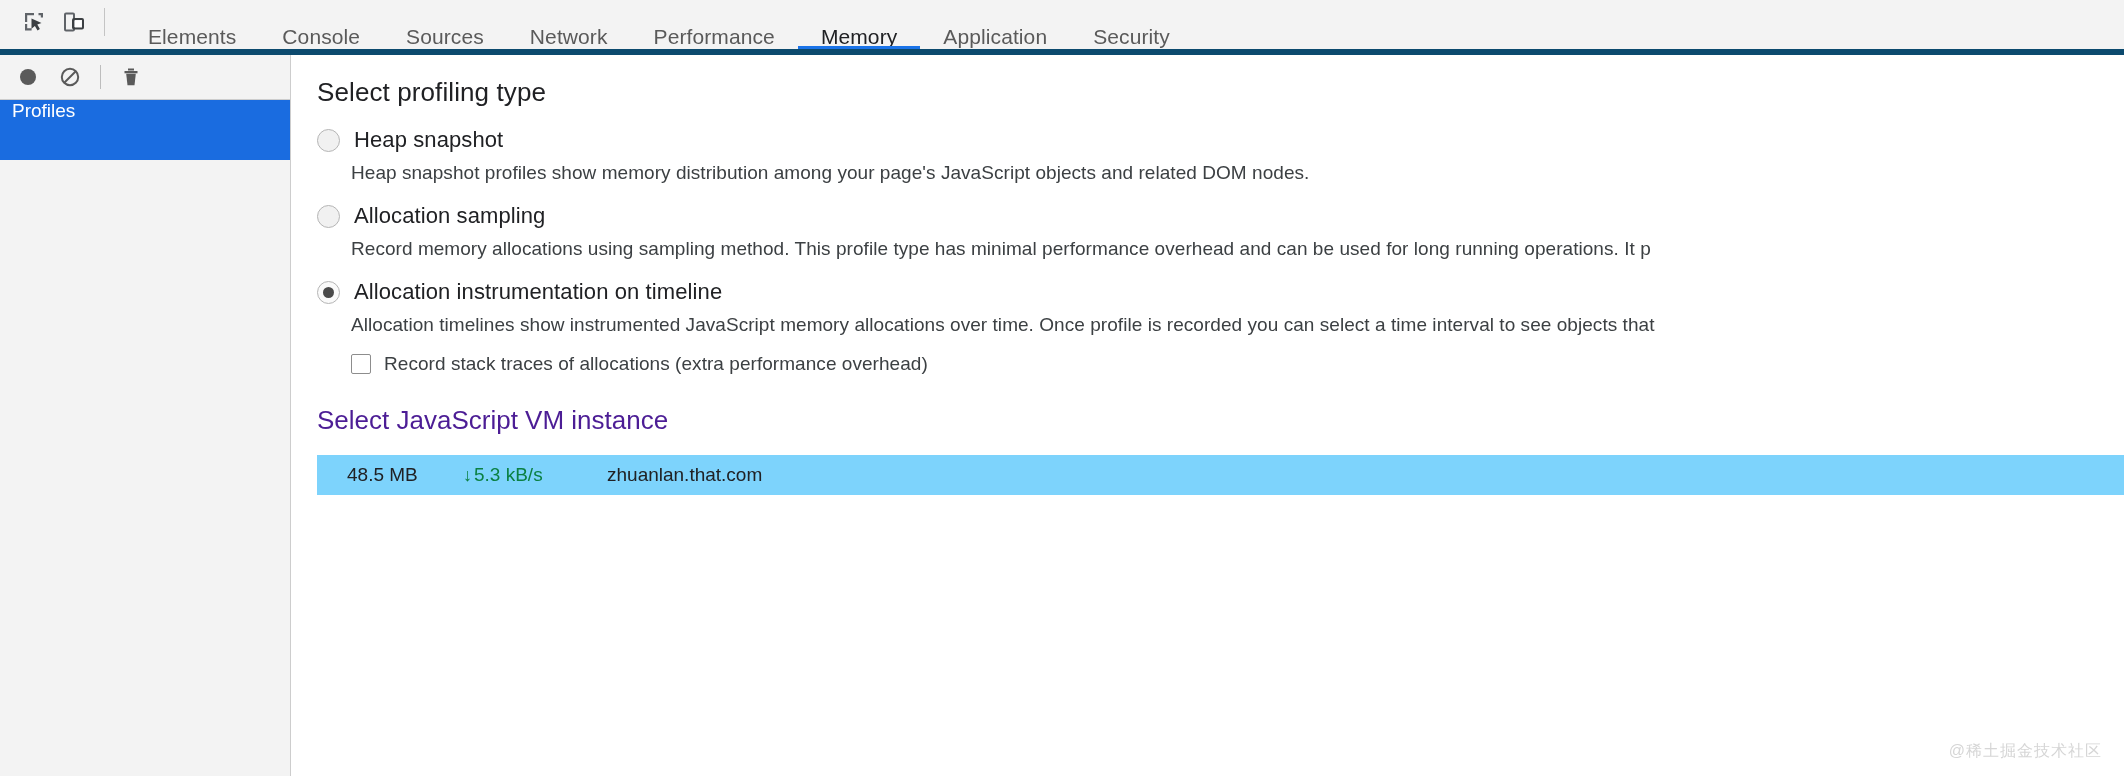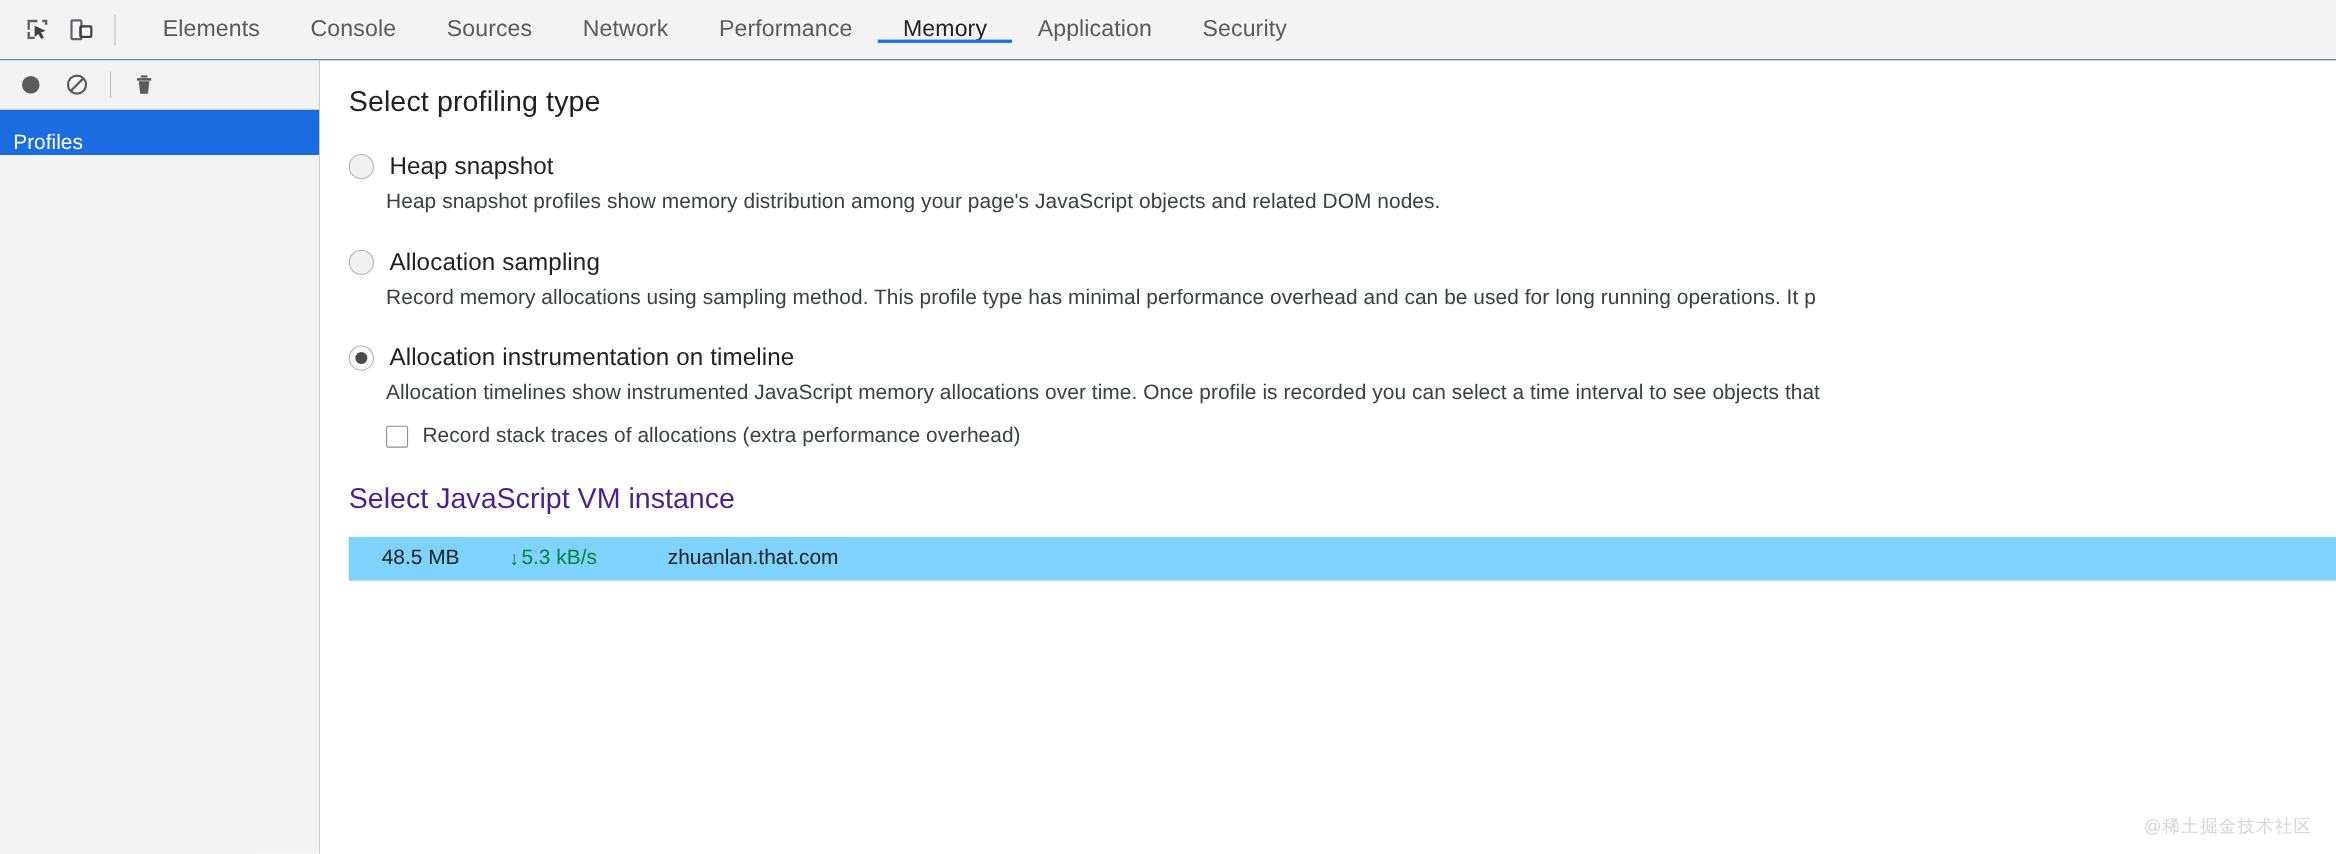--- a/index.html
+++ b/index.html
@@ -19,23 +19,23 @@
     display: flex;
     flex-direction: column;
     position: relative;
   }
 
   
   .tabbar {
     height: 55px;
     min-height: 55px;
     background: #f3f3f3;
-    border-bottom: 1px solid #0c4a6e;
-    display: flex;
-    align-items: center;
+    border-bottom: 6px solid #0c4a6e;
+    display: flex;
+    align-items: flex-end;
     box-sizing: border-box;
   }
   .tb-icons {
     display: flex;
     align-items: center;
     padding: 0 8px 0 14px;
   }
   .tb-icon {
     width: 40px;
     height: 40px;
@@ -110,24 +110,24 @@
     justify-content: center;
     margin-right: 6px;
   }
   .st-sep {
     width: 1px;
     height: 24px;
     background: #bdbdbd;
     margin: 0 12px 0 6px;
   }
   .profiles-item {
-    height: 41px;
+    height: 60px;
     background: #1a6ce0;
     display: flex;
-    align-items: flex-end;
+    align-items: flex-start;
     padding-left: 12px;
     color: #ffffff;
     font-size: 19px;
   }
   .sidebar-rest {
     flex: 1;
     background: #f3f3f3;
   }
 
   
@@ -140,21 +140,21 @@
     box-sizing: border-box;
   }
   .section-title {
     font-size: 26px;
     color: #202124;
     margin: 22px 0 0 0;
     font-weight: 400;
     letter-spacing: 0.1px;
   }
   .opt {
-    margin-top: 30px;
+    margin-top: 19px;
   }
   .opt-head {
     display: flex;
     align-items: center;
   }
   .radio {
     width: 23px;
     height: 23px;
     border-radius: 50%;
     border: 1px solid #b5b5b5;

